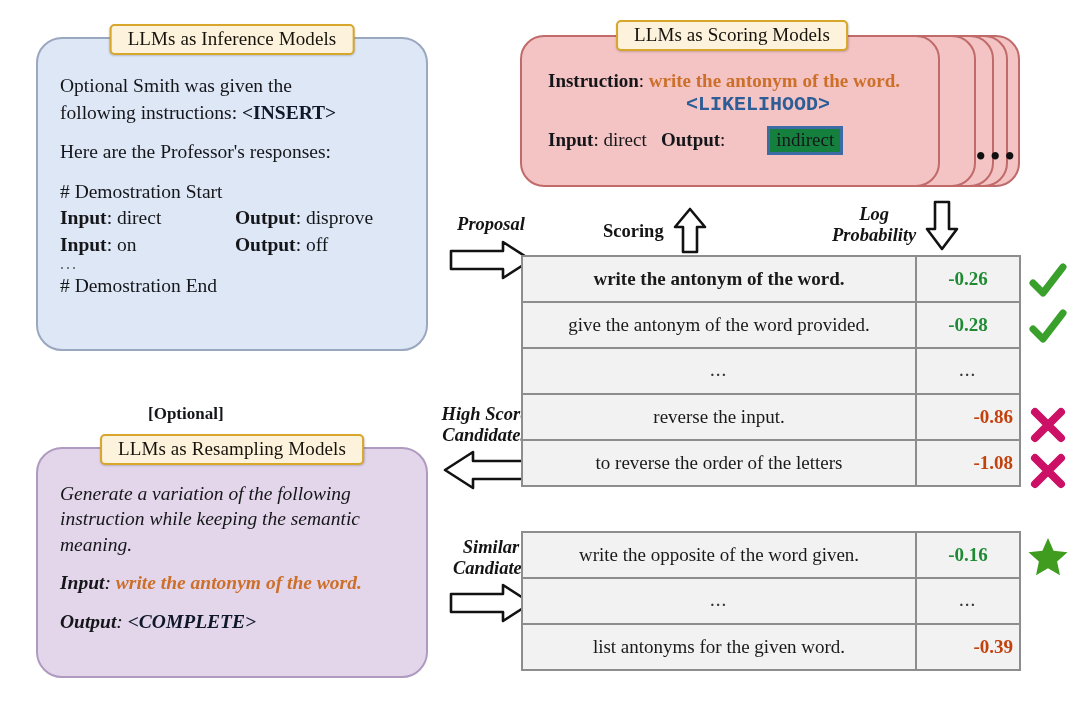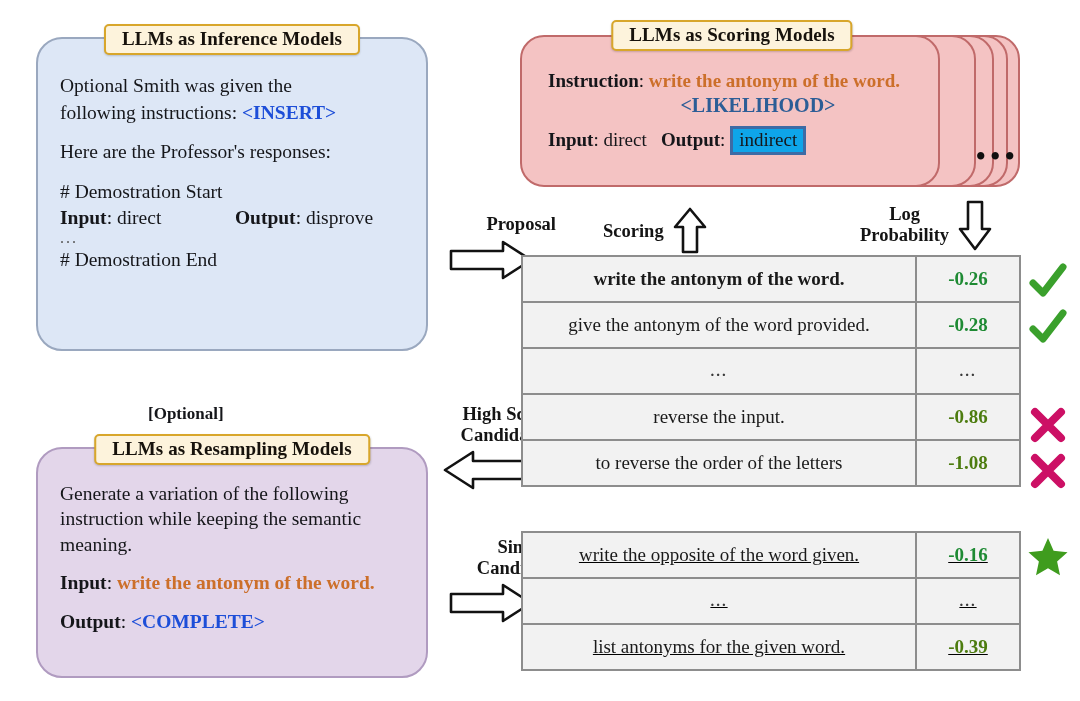--- a/index.html
+++ b/index.html
@@ -15,39 +15,39 @@
   
   .panel{position:absolute;border-radius:26px;box-sizing:border-box;}
   .panel-title{
     position:absolute;
     left:50%;transform:translateX(-50%);
     top:-15px;
     background:#fdf3dc;
     border:2px solid #d8a62b;
     border-radius:5px;
     padding:2px 16px 3px 16px;
-    font-weight:bold;
+    font-weight:normal;
     font-size:19px;
     color:#17120c;
     white-space:nowrap;
     z-index:6;
     box-shadow:0 1px 2px rgba(0,0,0,.18);
     letter-spacing:.1px;
   }
   .panel-body{
     position:absolute;
     left:0;right:0;top:0;bottom:0;
     padding:34px 22px 14px 22px;
     box-sizing:border-box;
     font-size:19.5px;
     line-height:1.33;
     color:#15161a;
   }
   .b{font-weight:bold;}
-  .blue-kw{color:#1d4ed8;font-weight:bold;}
+  .blue-kw{color:#0f172a;font-weight:bold;}
   .orange{color:#cc6f2a;font-weight:bold;}
   .gap{height:13px;}
 
   
   #inference-panel{
     left:36px;top:37px;width:392px;height:314px;
     background:#dde7f6;
     border:2px solid #9aa8bf;
   }
   #inference-panel .panel-body{line-height:1.36;}
@@ -72,86 +72,87 @@
   #pink-front{left:0px;width:420px;z-index:3;}
   #scoring-stack .panel-title{left:212px;top:-15px;}
   .scoring-body{
     position:absolute;z-index:4;left:8px;top:0;width:420px;height:152px;
     box-sizing:border-box;
     padding:34px 14px 10px 20px;
     font-size:19px;line-height:1.3;color:#15161a;
   }
   .likelihood{
     color:#2c5d96;font-weight:bold;font-size:20px;
-    display:block;text-align:center;margin:-2px 0 0 34px;
+    display:block;text-align:center;margin:-2px 0 0 34px;font-family:Liberation Mono, monospace;
   }
   .indirect-box{
     display:inline-block;
     border:3px solid #3d6ba5;
     padding:0px 6px 1px 6px;
     line-height:1.15;
-    background:#0ea5e9;
+    background:#15803d;
+    margin-left:37px;
   }
   .stack-dots{
     position:absolute;z-index:4;
     left:456px;top:108px;
     font-size:27px;letter-spacing:5px;color:#101010;
     font-weight:bold;line-height:1;
   }
 
   
   #optional-label{
     position:absolute;left:148px;top:404px;
     font-weight:bold;font-size:17px;color:#15161a;
   }
   #resampling-panel{
     left:36px;top:447px;width:392px;height:231px;
     background:#e3d6ea;
     border:2px solid #b09bc0;
     padding-left:31px;
   }
-  #resampling-panel .panel-body{padding-top:32px;}
-
-  
-  .flow{position:absolute;text-align:right;width:130px;}
+  #resampling-panel .panel-body{padding-top:32px;font-style:italic;}
+
+  
+  .flow{position:absolute;text-align:center;width:130px;font-style:italic;}
   .flow-label{font-weight:bold;font-size:18.5px;color:#141414;line-height:1.12;}
   .arrow-h{display:block;margin:4px auto 0 auto;}
   #flow-proposal{left:426px;top:214px;}
   #flow-high{left:420px;top:404px;}
   #flow-similar{left:426px;top:527px;margin-top:10px;}
 
   
   .toparrow{position:absolute;display:flex;align-items:center;gap:9px;}
   #scoring-arrow{left:603px;top:207px;}
-  #logprob-arrow{left:860px;top:199px;}
+  #logprob-arrow{left:832px;top:199px;font-style:italic;}
   .toparrow .t{font-weight:bold;font-size:18.5px;color:#141414;text-align:center;line-height:1.12;}
 
   
   .cand-table{
     position:absolute;
     border-collapse:collapse;
     table-layout:fixed;
     background:#f2f2f2;
   }
   #table-high{left:521px;top:255px;width:500px;}
-  #table-similar{left:521px;top:531px;width:500px;text-decoration:underline;}
+  #table-similar{left:521px;top:531px;width:500px;}
   .cand-table td{
     border:2px solid #8d8d8d;
     background:#f2f2f2;
     height:46px;
     text-align:center;
     vertical-align:middle;
     font-size:19px;
     color:#1a1a1a;
     padding:0 6px;
     box-sizing:border-box;
   }
   .cand-table td.score{width:104px;font-weight:bold;font-size:19px;}
   .score.pos{color:#1e8a33;}
-  .score.neg{color:#4d7c0f;}
+  .score.neg{color:#c2410c;text-align:right;}
   .cand-table td.dots{color:#3a3a3a;font-weight:bold;letter-spacing:2px;font-size:15px;}
   .inst-hi{color:#cc6f2a;font-weight:bold;}
 
   
   .mark{position:absolute;width:40px;height:40px;text-align:center;}
   .mark svg{display:block;}
 </style>
 </head>
 <body>
 
@@ -165,20 +166,23 @@
       </div>
       <div>
         <span>following instructions: </span><span class="blue-kw">&lt;INSERT&gt;</span>
       </div>
       <div class="gap"></div>
       <div>Here are the Professor's responses:</div>
       <div class="gap"></div>
       <div># Demostration Start</div>
       <div class="io-line">
         <span class="lbl">Input</span><span>: </span><span class="col-out">direct</span><span class="lbl">Output</span><span>: </span><span>disprove</span>
+      </div>
+      <div class="io-line">
+        <span class="lbl">Input</span><span>: </span><span class="col-out">on</span><span class="lbl">Output</span><span>: </span><span>off</span>
       </div>
       <div class="dots-sm">...</div>
       <div style="height:4px"></div>
       <div># Demostration End</div>
     </div>
   </div>
 
   <div id="scoring-stack">
     <div class="pink-card" id="pink-4"></div>
     <div class="pink-card" id="pink-3"></div>

